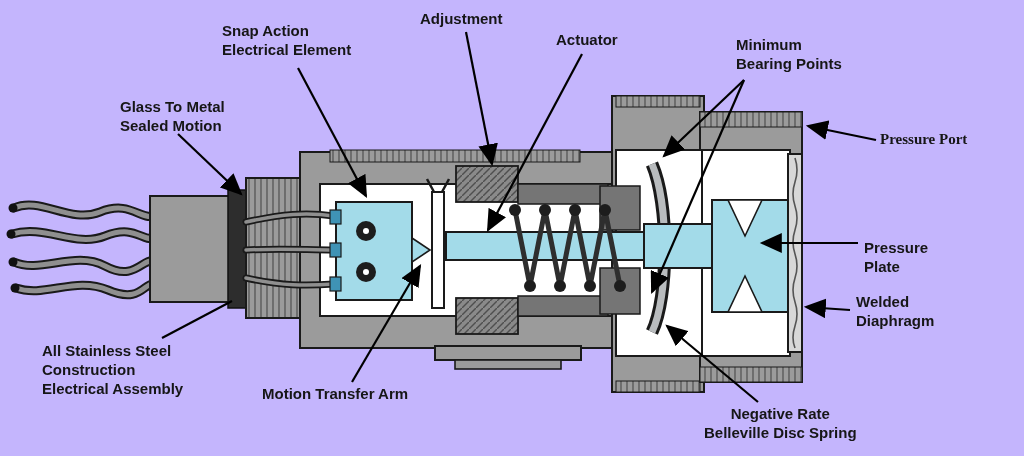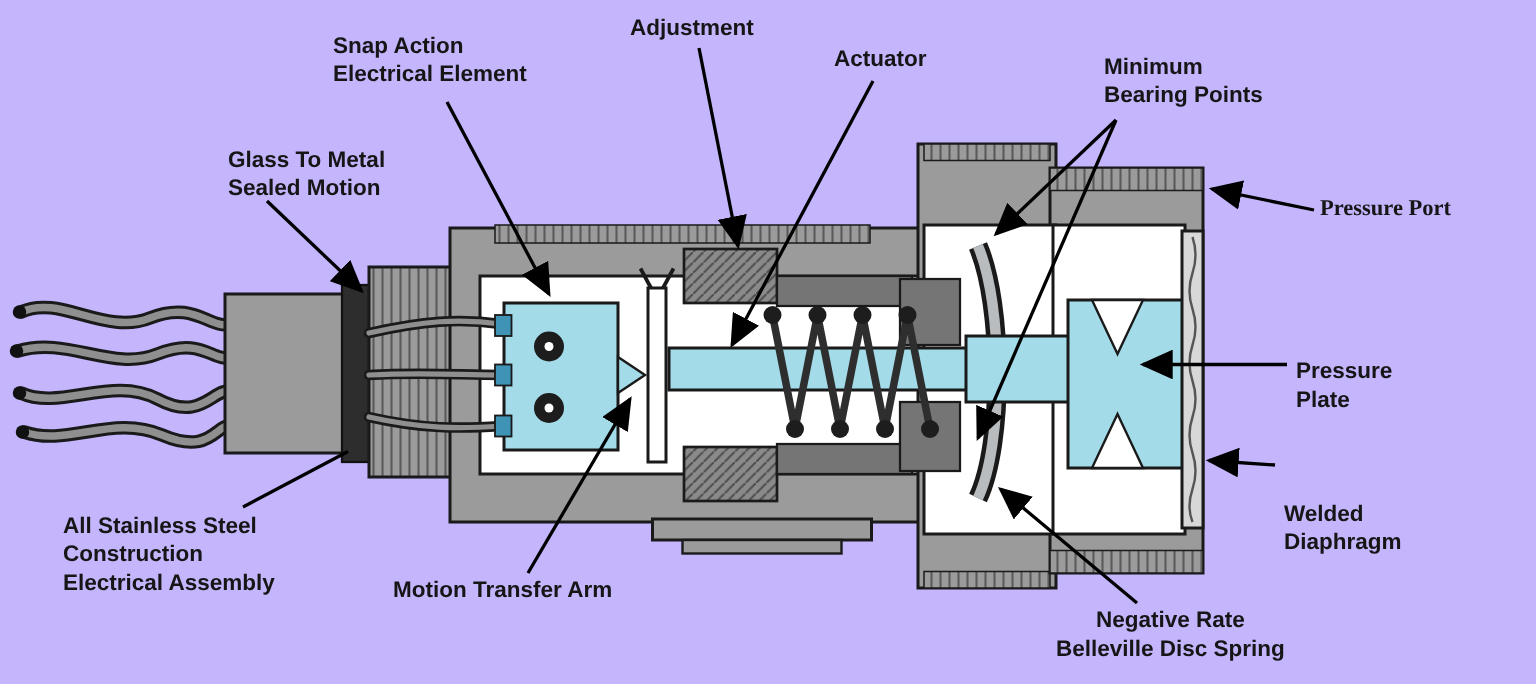--- a/index.html
+++ b/index.html
@@ -184,35 +184,35 @@
 
   <div class="label" style="left:556px;top:31px;">
     <span>Actuator</span>
   </div>
 
   <div class="label" style="left:736px;top:36px;">
     <span>Minimum</span>
     <span>Bearing Points</span>
   </div>
 
-  <div class="label" style="left:120px;top:98px;margin-left:32px;">
+  <div class="label" style="left:120px;top:98px;">
     <span>Glass To Metal</span>
     <span>Sealed Motion</span>
   </div>
 
   <div class="label" style="left:880px;top:130px;font-family:Liberation Serif, serif;">
     <span>Pressure Port</span>
   </div>
 
   <div class="label" style="left:864px;top:223px;margin-top:16px;">
     <span>Pressure</span>
     <span>Plate</span>
   </div>
 
-  <div class="label" style="left:856px;top:293px;margin-top:41px;">
+  <div class="label" style="left:856px;top:293px;">
     <span>Welded</span>
     <span>Diaphragm</span>
   </div>
 
   <div class="label" style="left:42px;top:342px;">
     <span>All Stainless Steel</span>
     <span>Construction</span>
     <span>Electrical Assembly</span>
   </div>
 

